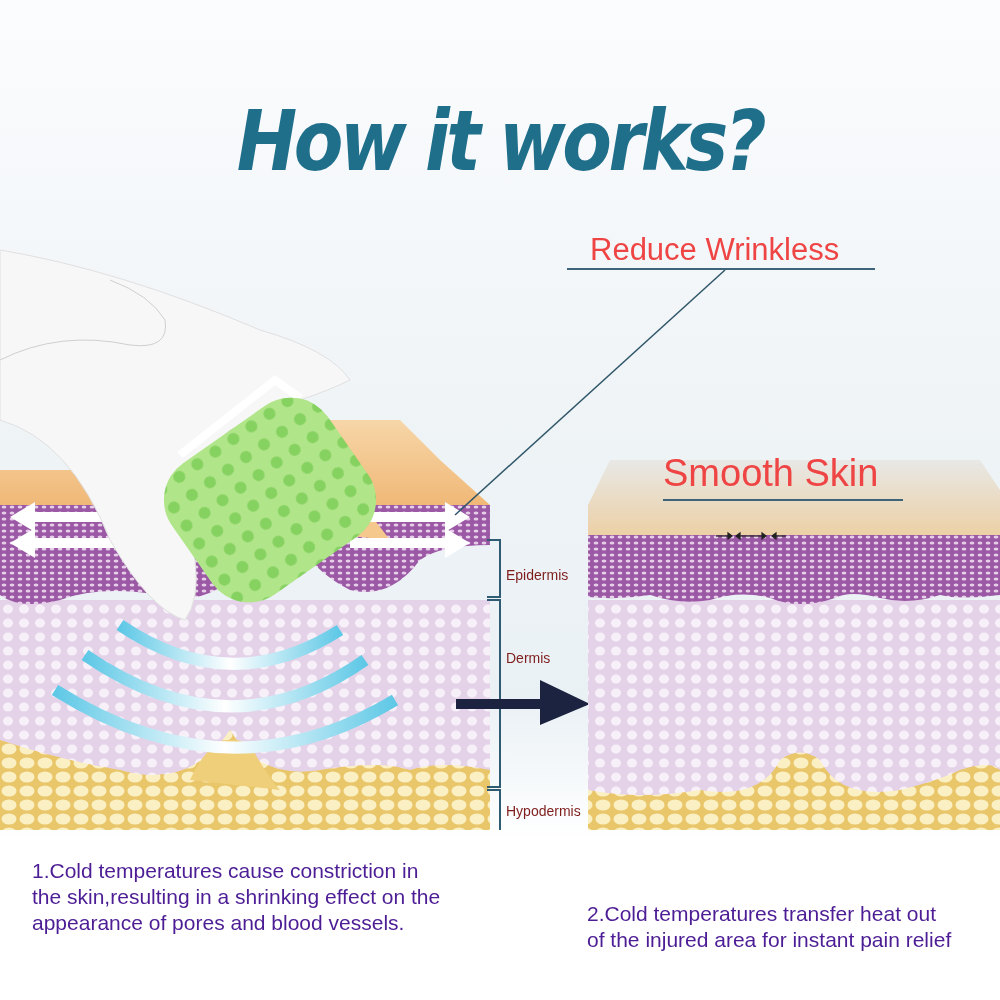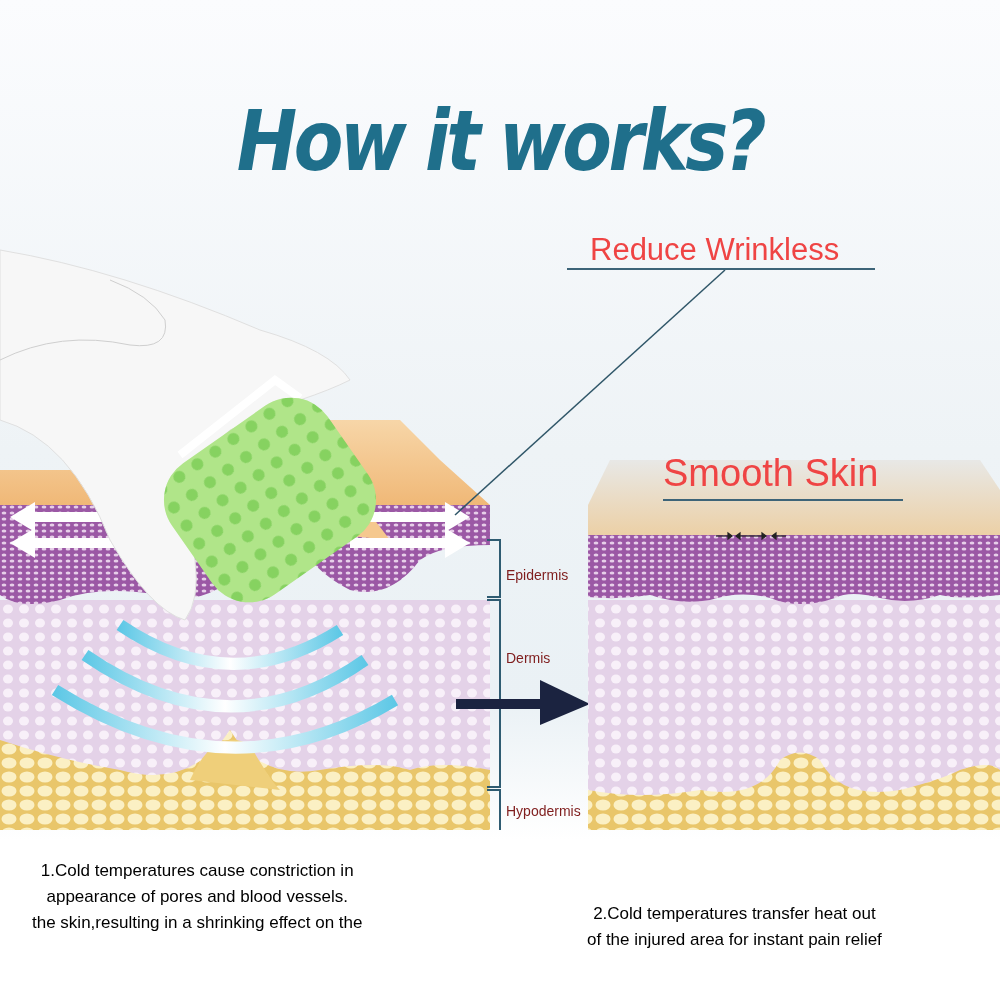--- a/index.html
+++ b/index.html
@@ -6,21 +6,21 @@
   body{width:1000px;height:1000px;position:relative;overflow:hidden;
     background:linear-gradient(180deg,#fbfcfe 0%,#eef3f6 45%,#eaf1f5 70%,#ffffff 84%,#ffffff 100%);
     font-family:"Liberation Sans",sans-serif;}
   .abs{position:absolute;}
   .title{left:0;width:1000px;top:92px;text-align:center;font-family:"DejaVu Sans",sans-serif;
     font-weight:bold;font-style:italic;font-size:84px;letter-spacing:-4px;color:#1f6f8b;
     transform:scaleX(0.86);transform-origin:center;}
   .callout{font-size:31px;color:#ef4444;}
   .underline{height:2px;background:#3d6478;}
   .layer-label{font-size:14px;color:#7f1d1d;}
-  .caption{font-size:17px;line-height:26px;color:#000000;text-align:center;}
+  .caption{font-size:21px;line-height:26px;color:#4c1d95;}
   svg{position:absolute;left:0;top:0;}
 </style>
 </head>
 <body>
 
 <svg width="1000" height="1000" viewBox="0 0 1000 1000">
   <defs>
     <pattern id="cells" width="16" height="14" patternUnits="userSpaceOnUse">
       <rect width="16" height="14" fill="#e4d2e8"></rect>
       <ellipse cx="8" cy="7" rx="5" ry="4.5" fill="#f8f0f9"></ellipse>
@@ -125,19 +125,19 @@
 
 <div class="abs callout" style="left:663px;top:452px;font-size:38px;">Smooth Skin</div>
 <div class="abs underline" style="left:663px;top:499px;width:240px;"></div>
 
 <div class="abs layer-label" style="left:506px;top:567px;">Epidermis</div>
 <div class="abs layer-label" style="left:506px;top:650px;">Dermis</div>
 <div class="abs layer-label" style="left:506px;top:803px;">Hypodermis</div>
 
 <div class="abs caption" style="left:32px;top:858px;">
   <div>1.Cold temperatures cause constriction in</div>
+  <div>the skin,resulting in a shrinking effect on the</div>
   <div>appearance of pores and blood vessels.</div>
-  <div>the skin,resulting in a shrinking effect on the</div>
 </div>
 <div class="abs caption" style="left:587px;top:862px;margin-top:39px;">
   <div>2.Cold temperatures transfer heat out</div>
   <div>of the injured area for instant pain relief</div>
 </div>
 
 </body></html>

